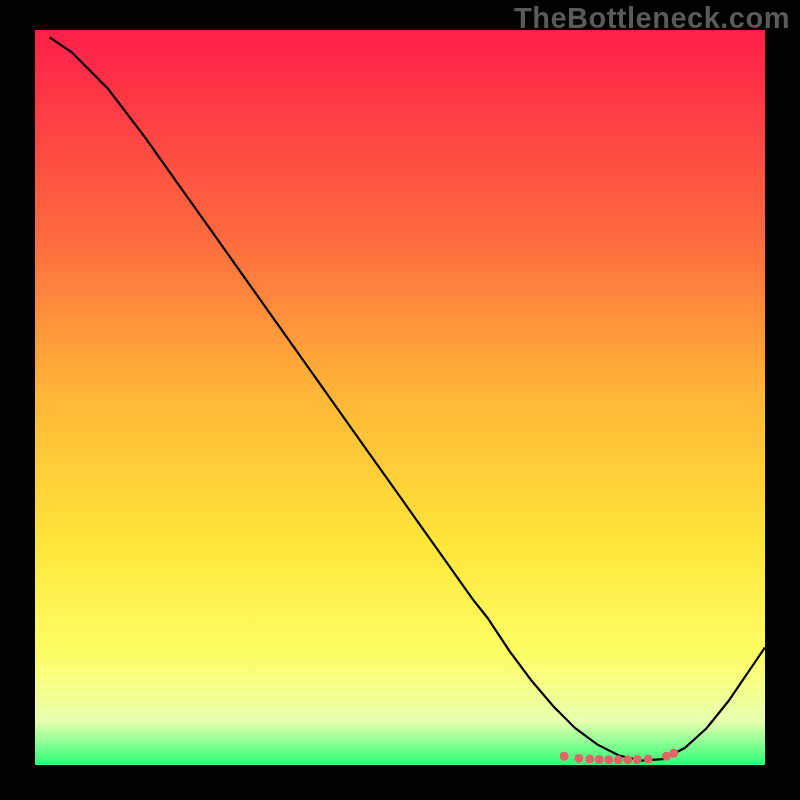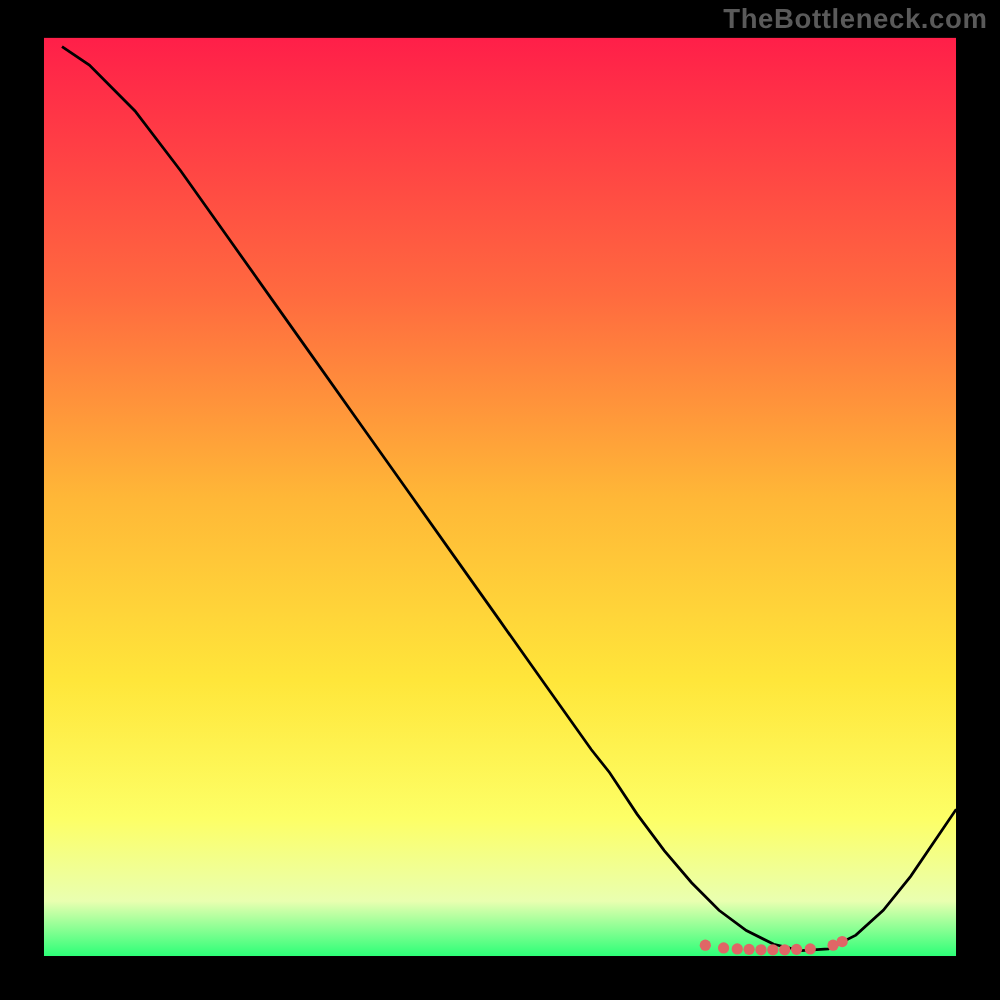--- a/index.html
+++ b/index.html
@@ -14,21 +14,21 @@
     position: relative;
     width: 800px;
     height: 800px;
     background: #000;
   }
   .watermark {
     position: absolute;
     top: 2px;
     right: 10px;
     font-family: Arial, Helvetica, sans-serif;
-    font-size: 22px;
+    font-size: 29px;
     font-weight: bold;
     color: #5a5a5a;
     letter-spacing: 0.5px;
   }
   .plot-area {
     position: absolute;
     left: 35px;
     top: 30px;
     width: 730px;
     height: 735px;

